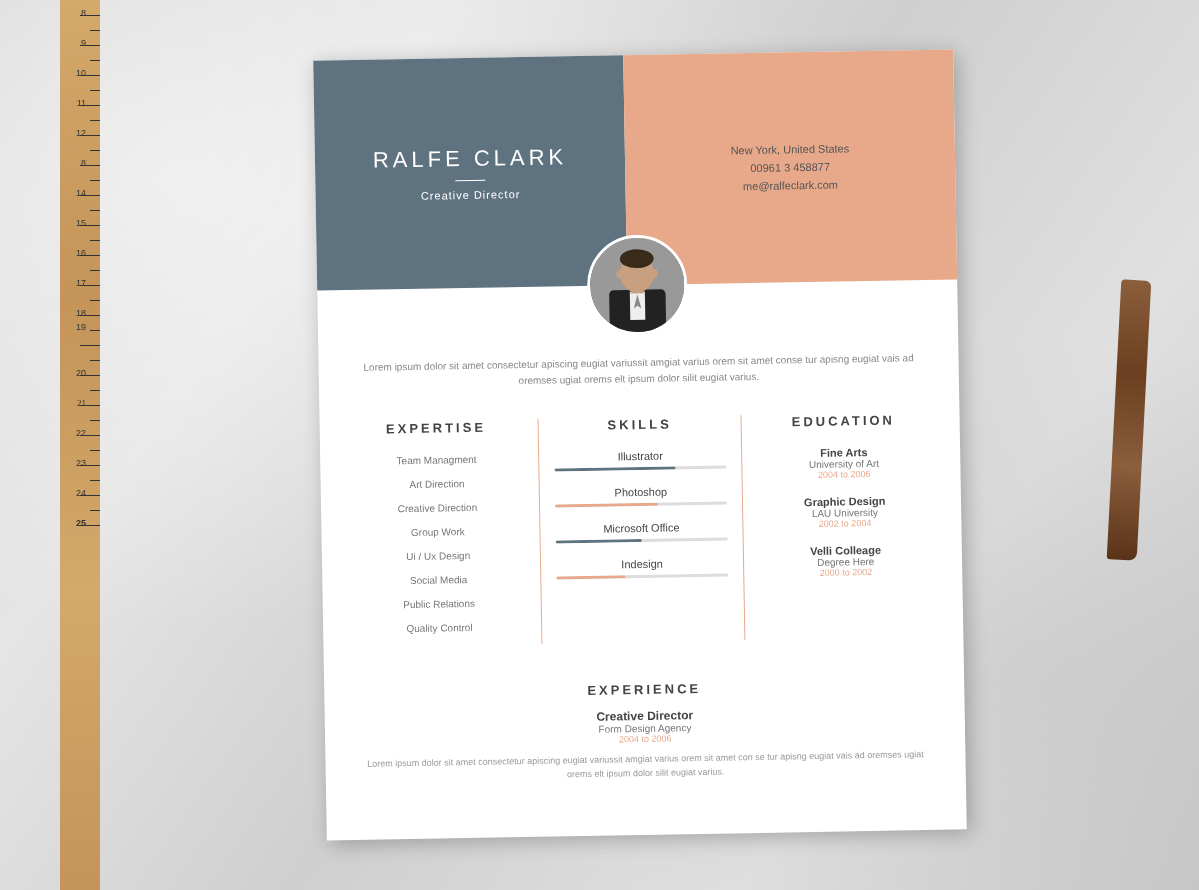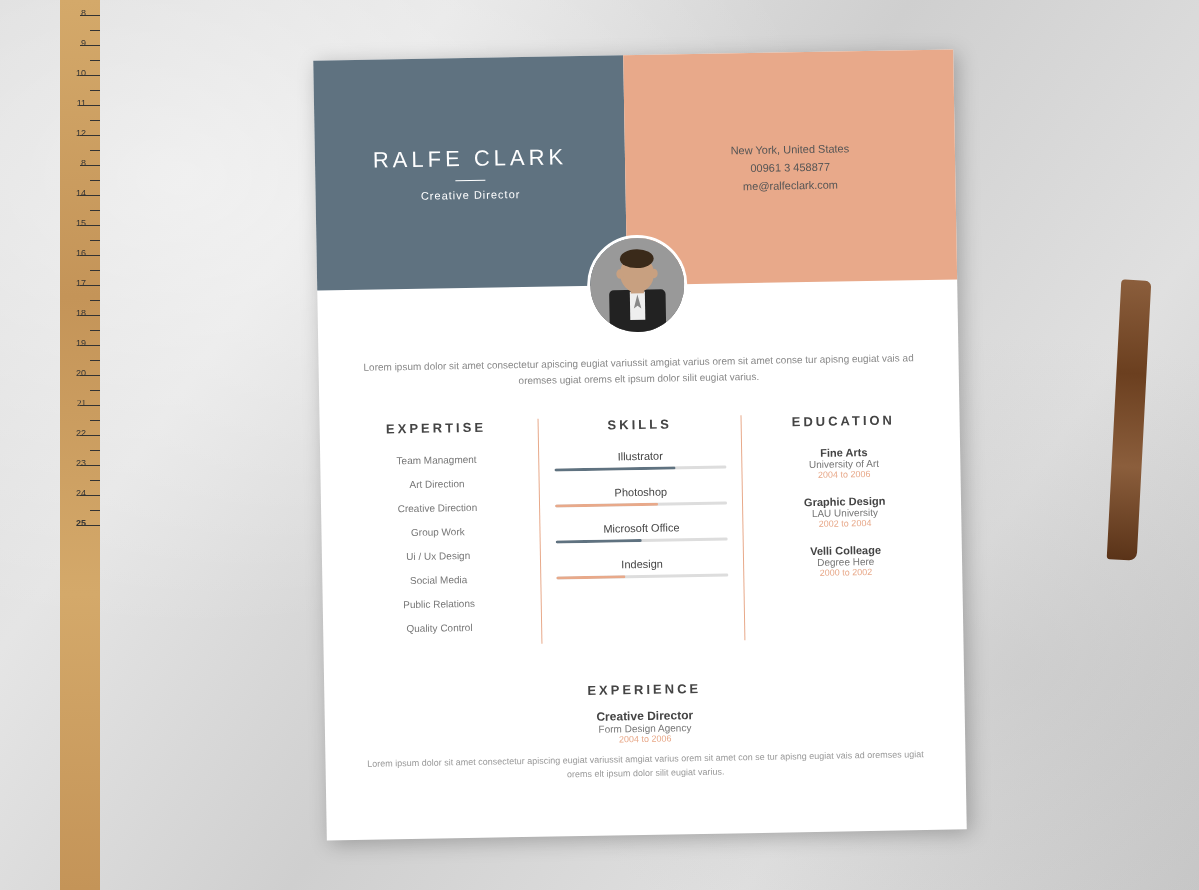--- a/index.html
+++ b/index.html
@@ -389,21 +389,21 @@
     <div class="ruler-mark major" style="top:255px;"></div>
     <div class="ruler-num" style="top:248px;">16</div>
     <div class="ruler-mark" style="top:270px;"></div>
     <div class="ruler-mark major" style="top:285px;"></div>
     <div class="ruler-num" style="top:278px;">17</div>
     <div class="ruler-mark" style="top:300px;"></div>
     <div class="ruler-mark major" style="top:315px;"></div>
     <div class="ruler-num" style="top:308px;">18</div>
     <div class="ruler-mark" style="top:330px;"></div>
     <div class="ruler-mark major" style="top:345px;"></div>
-    <div class="ruler-num" style="top:338px;">19</div>
+    <div class="ruler-num" style="top:322px;">19</div>
     <div class="ruler-mark" style="top:360px;"></div>
     <div class="ruler-mark major" style="top:375px;"></div>
     <div class="ruler-num" style="top:368px;">20</div>
     <div class="ruler-mark" style="top:390px;"></div>
     <div class="ruler-mark major" style="top:405px;"></div>
     <div class="ruler-num" style="top:398px;font-family:Liberation Serif, serif;">21</div>
     <div class="ruler-mark" style="top:420px;"></div>
     <div class="ruler-mark major" style="top:435px;"></div>
     <div class="ruler-num" style="top:428px;">22</div>
     <div class="ruler-mark" style="top:450px;"></div>

